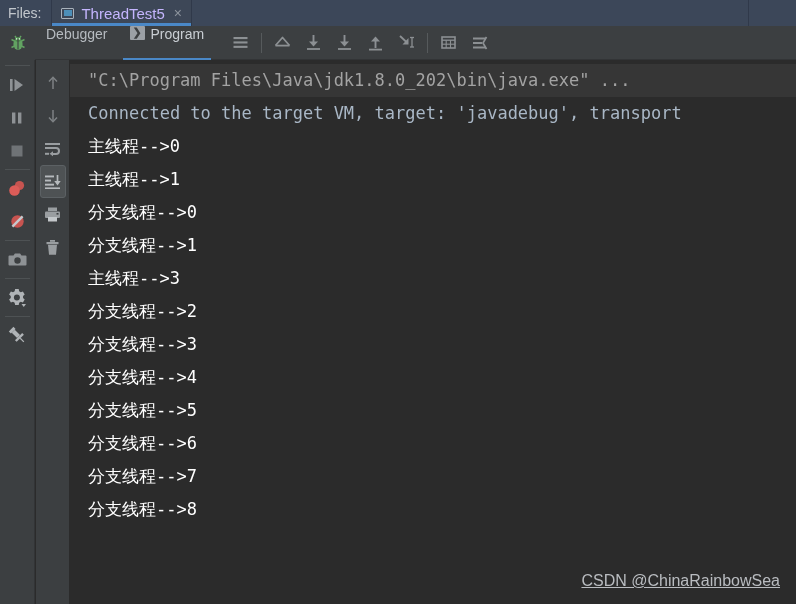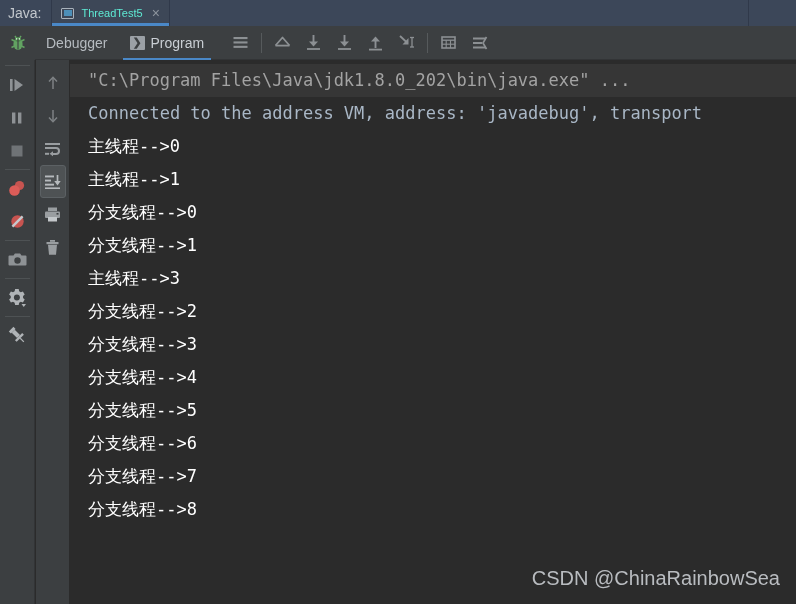--- a/index.html
+++ b/index.html
@@ -41,22 +41,22 @@
     border-right: 1px solid #30394a;
   }
   #tab-threadtest5::after {
     content: "";
     position: absolute;
     left: 0; right: 0; bottom: 0;
     height: 3px;
     background: #4a88c7;
   }
   .tab-title {
-    font-size: 11px;
-    color: #5eead4;
+    font-size: 15px;
+    color: #c4b5fd;
     white-space: nowrap;
   }
   .tab-close {
     font-size: 14px;
     color: #8d949d;
     line-height: 1;
     margin-left: 2px;
   }
   .tab-icon-run {
     width: 13px; height: 11px;
@@ -150,21 +150,20 @@
     width: 35px; height: 34px;
     background: #3c3f41;
     display: flex;
     align-items: center;
     justify-content: center;
     z-index: 4;
   }
   .ttab {
     height: 34px;
     display: flex;
-    align-items: center;
     gap: 6px;
     padding: 0 11px;
     font-size: 14px;
     color: #b6bbc0;
     position: relative;
     white-space: nowrap;
   }
   .ttab.active { color: #c9ced3; }
   .ttab.active::after {
     content: "";
@@ -219,33 +218,34 @@
   .cline.cmdline {
     background: #363636;
     color: #a3a3a3;
   }
   .cline.sysline { color: #a9b7c6; }
 
   
   #watermark {
     position: absolute;
     right: 16px; bottom: 14px;
-    font-size: 20px;
+    font-size: 16px;
     color: #b9bcc0;
     font-family: "Liberation Sans", sans-serif;
     pointer-events: none;
+    text-decoration: underline;
   }
 
   svg { display: block; }
 </style>
 </head>
 <body>
 
 <div id="tabbar">
-  <div id="debug-label">Java:</div>
+  <div id="debug-label">Files:</div>
   <div id="tab-threadtest5">
     <span class="tab-icon-run"></span>
     <span class="tab-title">ThreadTest5</span>
     <span class="tab-close">×</span>
   </div>
   <div id="tabbar-rest"></div>
   <div id="tabbar-divider"></div>
   <div id="tabbar-tail"></div>
 </div>
 
@@ -475,21 +475,21 @@
     <svg width="19" height="19" viewBox="0 0 19 19">
       <rect x="7" y="2" width="5" height="1.8" fill="#9a9ea1"></rect>
       <rect x="3.5" y="4" width="12" height="2.2" fill="#9a9ea1"></rect>
       <path d="M5 6.8 h9 l-1 10 h-7 z" fill="#9a9ea1"></path>
     </svg>
   </div>
 </div>
 
 <div id="console">
   <div class="cline cmdline">"C:\Program Files\Java\jdk1.8.0_202\bin\java.exe" ...</div>
-  <div class="cline sysline">Connected to the address VM, address: 'javadebug', transport</div>
+  <div class="cline sysline">Connected to the target VM, target: 'javadebug', transport</div>
   <div class="cline">主线程--&gt;0</div>
   <div class="cline">主线程--&gt;1</div>
   <div class="cline">分支线程--&gt;0</div>
   <div class="cline">分支线程--&gt;1</div>
   <div class="cline">主线程--&gt;3</div>
   <div class="cline">分支线程--&gt;2</div>
   <div class="cline">分支线程--&gt;3</div>
   <div class="cline">分支线程--&gt;4</div>
   <div class="cline">分支线程--&gt;5</div>
   <div class="cline">分支线程--&gt;6</div>

